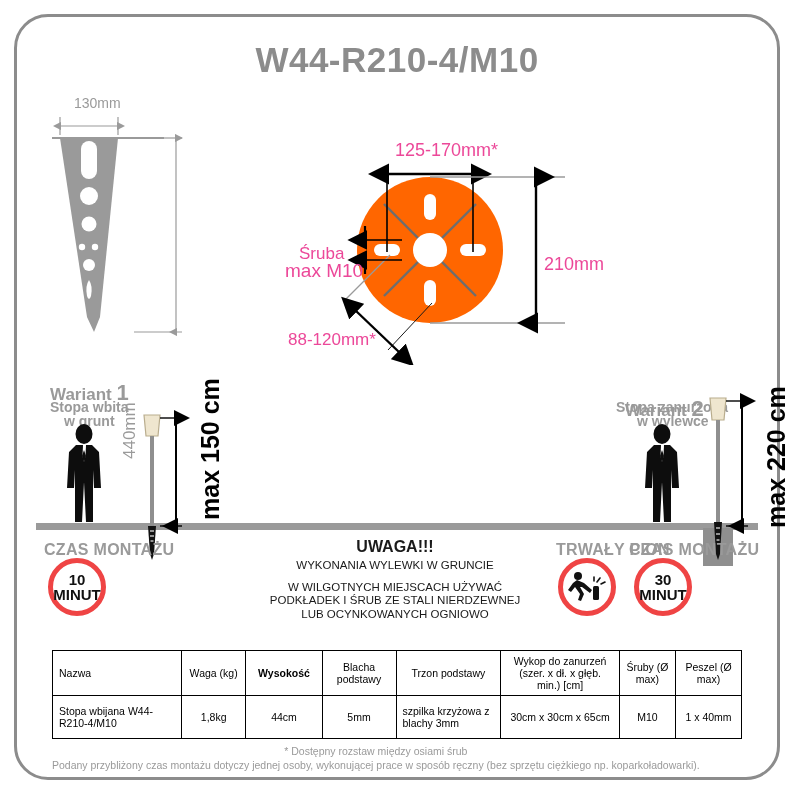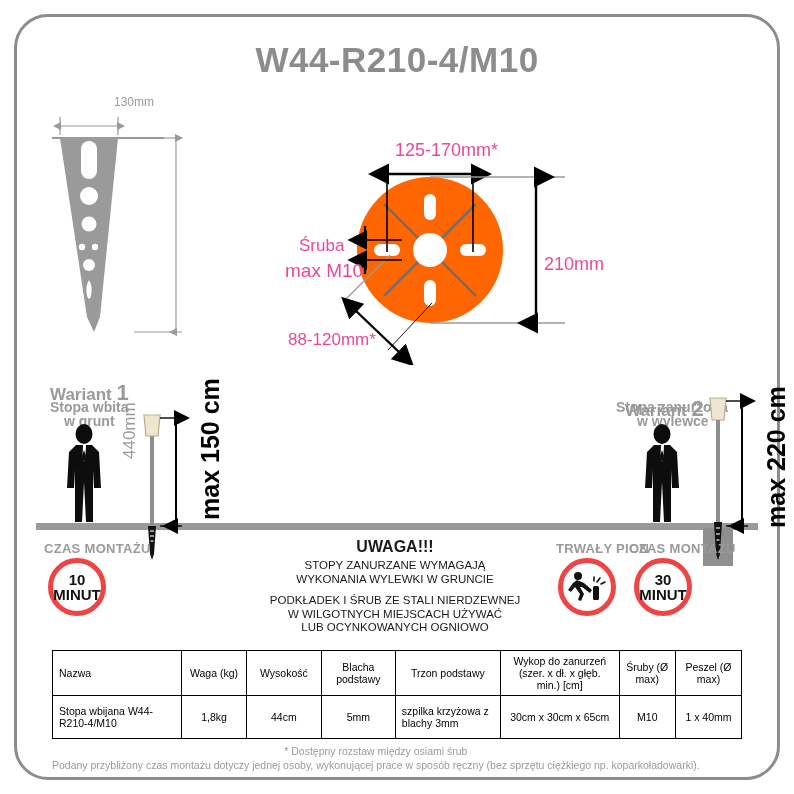--- a/index.html
+++ b/index.html
@@ -45,33 +45,33 @@
   .dimtext {
     position: absolute;
     color: #ec4899;
     font-size: 17px;
     white-space: nowrap;
   }
   .dimtext.gray { color: #9a9a9a; }
 
   
   #spike-block { position: absolute; left: 40px; top: 95px; width: 180px; height: 260px; }
-  #spike-w-label { left: 34px; top: 0px; color:#9a9a9a; font-size:12px;margin-left:40px; }
+  #spike-w-label { left: 34px; top: 0px; color:#9a9a9a; font-size:14px; }
   #spike-h-label {
     left: 156px; top: 238px;
     color: #9a9a9a; font-size: 17px;
     transform: rotate(-90deg);
   }
 
   
   #plate-block { position: absolute; left: 280px; top: 140px; width: 360px; height: 225px; }
   #lbl-125 { left: 115px; top: 0px; font-size: 18px; }
   #lbl-210 { left: 264px; top: 114px; font-size: 18px; }
   #lbl-88  { left: 8px;  top: 190px; font-size: 17px; }
-  #lbl-sruba1 { left: 19px; top: 96px; font-size: 17px; }
+  #lbl-sruba1 { left: 19px; top: 104px; font-size: 17px; }
   #lbl-sruba2 { left: 5px;  top: 120px; font-size: 19px; }
 
   
   .variant-head {
     position: absolute;
     color: #9a9a9a;
     font-weight: bold;
   }
   .variant-title { font-size: 17px; }
   .variant-title .num { font-size: 22px; }
@@ -84,21 +84,21 @@
     font-weight: bold;
     white-space: nowrap;
     transform: rotate(-90deg);
     transform-origin: 0 0;
   }
 
   
   .badge-caption {
     position: absolute;
     color: #9a9a9a;
-    font-size: 13px;
+    font-size: 16px;
     font-weight: bold;
     letter-spacing: 0.3px;
     white-space: nowrap;
   }
   .badge {
     position: absolute;
     width: 58px; height: 58px;
     border-radius: 50%;
     border: 5px solid #ef4444;
     box-sizing: border-box;
@@ -357,34 +357,33 @@
   </div>
 
   <div class="badge-caption" style="left:629px; top:541px;">CZAS MONTAŻU</div>
   <div class="badge" style="left:634px; top:558px;">
     <span class="b-num">30</span>
     <span class="b-unit">MINUT</span>
   </div>
 
   <div id="warn">
     <div class="w-title">UWAGA!!!</div>
-    <div class="w-line">STOPY ZANURZANE WYMAGAJĄ</div>
     <div class="w-line">WYKONANIA WYLEWKI W GRUNCIE</div>
     <div class="w-gap"></div>
+    <div class="w-line">W WILGOTNYCH MIEJSCACH UŻYWAĆ</div>
     <div class="w-line">PODKŁADEK I ŚRUB ZE STALI NIERDZEWNEJ</div>
-    <div class="w-line">W WILGOTNYCH MIEJSCACH UŻYWAĆ</div>
     <div class="w-line">LUB OCYNKOWANYCH OGNIOWO</div>
   </div>
 
   <table id="spec-table">
     <thead>
       <tr class="head">
         <th class="left" style="width:150px;">Nazwa</th>
         <th style="width:62px;">Waga (kg)</th>
-        <th style="width:68px;">Wysokość</th>
+        <th style="width:68px;font-weight:bold;">Wysokość</th>
         <th style="width:68px;">Blacha podstawy</th>
         <th style="width:112px;">Trzon podstawy</th>
         <th style="width:132px;margin-top:24px;">Wykop do zanurzeń (szer. x dł. x głęb. min.) [cm]</th>
         <th style="width:50px;">Śruby (Ø max)</th>
         <th style="width:62px;">Peszel (Ø max)</th>
       </tr>
     </thead>
     <tbody>
       <tr>
         <td class="left">Stopa wbijana W44-R210-4/M10</td>

